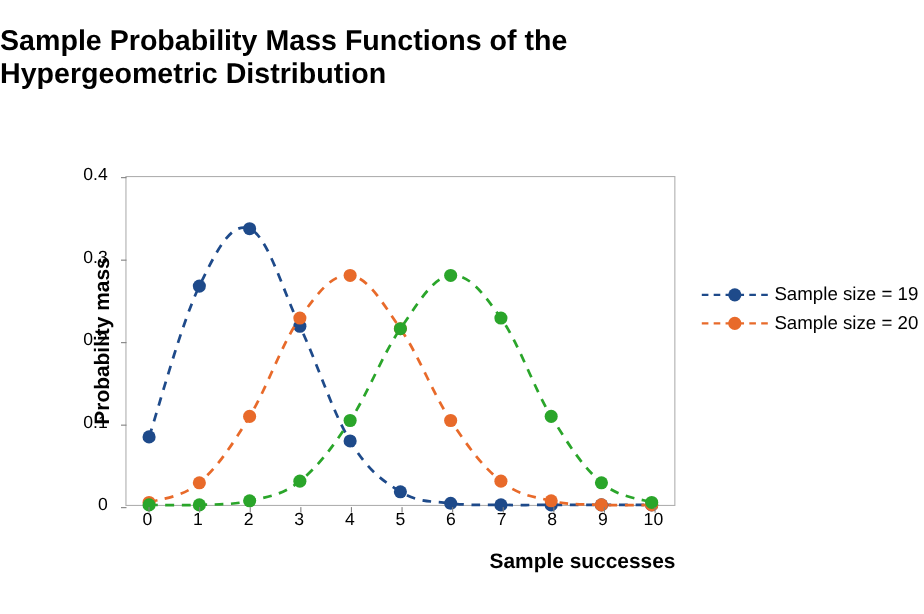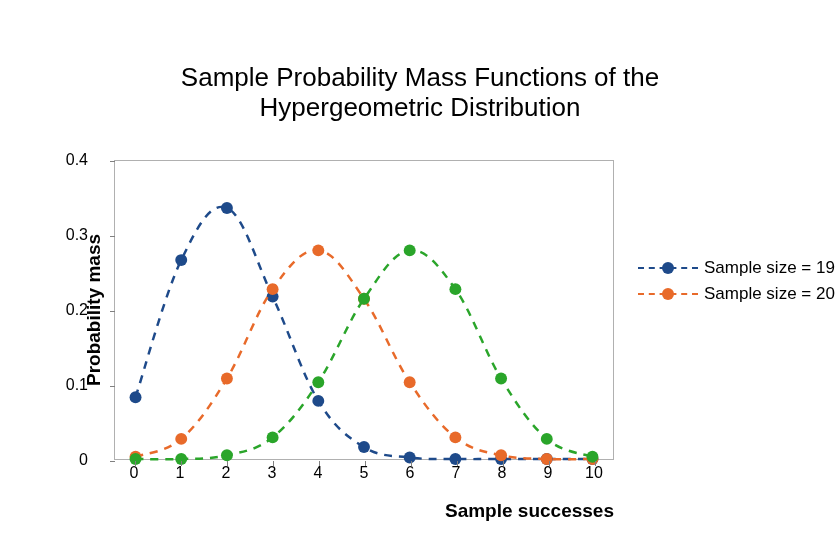--- a/index.html
+++ b/index.html
@@ -13,25 +13,23 @@
   }
   .wrap {
     position: relative;
     width: 840px;
     height: 558px;
   }
   .title {
     position: absolute;
     left: 0; right: 0;
     top: 22px;
-    text-align: center;
     font-size: 26px;
-    font-weight: 400;
+    font-weight: 700;
     line-height: 1.15;
-    margin-top: 41px;
   }
   .subtitle {
     position: absolute;
     left: 0; right: 0;
     top: 108px;
     text-align: center;
     font-style: italic;
     font-size: 20px;
   }
   .plot-box {
@@ -56,21 +54,21 @@
     position: absolute;
     top: 500px;
     left: 114px;
     width: 500px;
     text-align: right;
     font-weight: 700;
     font-size: 19px;
   }
   .ytick {
     position: absolute;
-    right: 20px;
+    right: 10px;
     transform: translateY(-50%);
     font-size: 16px;
     text-align: right;
   }
   .ytick-group {
     position: absolute;
     left: 0px;
     top: 160px;
     width: 108px;
     height: 300px;

